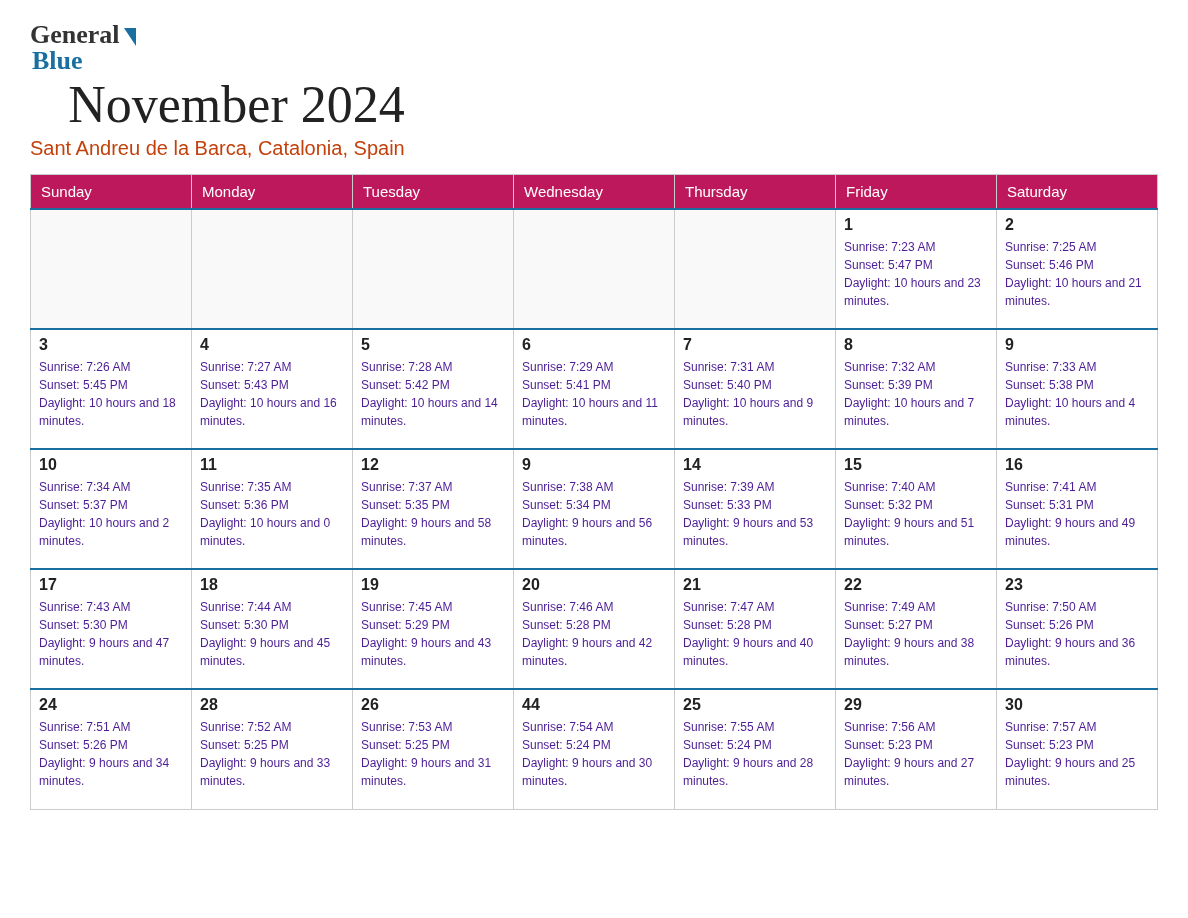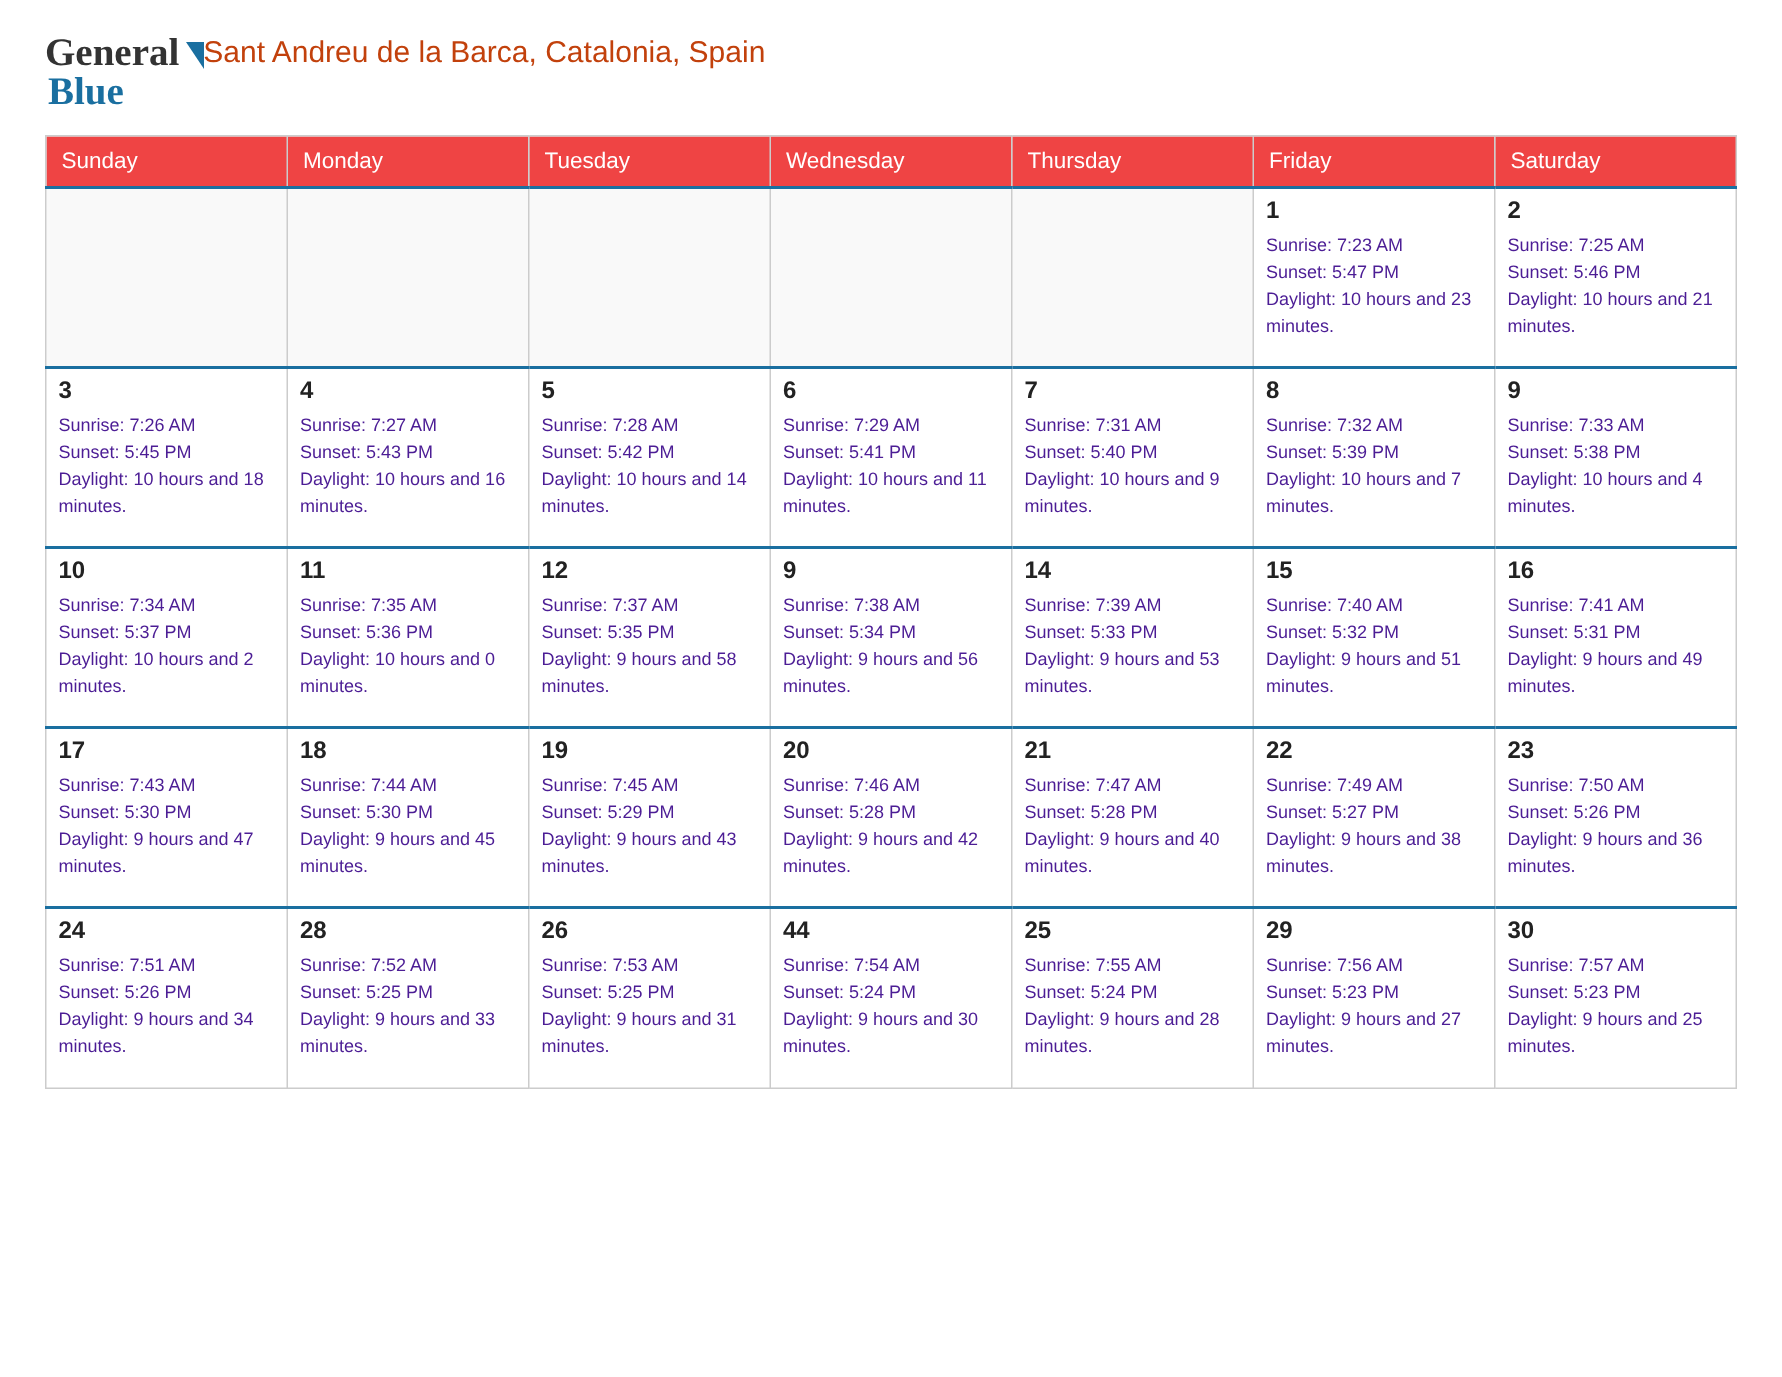--- a/index.html
+++ b/index.html
@@ -8,20 +8,21 @@
       background: #fff;
       padding: 20px 30px;
       width: 1188px;
       min-height: 918px;
     }
     .header {
       display: flex;
       justify-content: flex-start;
       align-items: flex-start;
       margin-bottom: 10px;
+      flex-direction: column;
     }
     .logo {
       display: flex;
       flex-direction: column;
       align-items: flex-start;
     }
     .logo-top {
       display: flex;
       align-items: center;
     }
@@ -62,21 +63,21 @@
       font-size: 20px;
       color: #c2410c;
       margin-top: 4px;
     }
     .calendar {
       width: 100%;
       border-collapse: collapse;
       margin-top: 14px;
     }
     .calendar th {
-      background: #ef4444;
+      background: #be185d;
       color: #fff;
       font-size: 15px;
       font-weight: normal;
       padding: 8px 10px;
       text-align: left;
       border: 1px solid #ccc;
     }
     .calendar td {
       border: 1px solid #ccc;
       vertical-align: top;
@@ -112,20 +113,21 @@
 
 <div class="header">
   <div class="logo">
     <div class="logo-top">
       <span class="logo-general">General</span>
       <div class="logo-arrow"></div>
     </div>
     <span class="logo-blue">Blue</span>
   </div>
   <div class="title-section">
+    <div class="month-title">November 2024</div>
     <div class="location">Sant Andreu de la Barca, Catalonia, Spain</div>
   </div>
 </div>
 
 <table class="calendar">
   <thead>
     <tr id="weekday-header">
     <th>Sunday</th>
         <th>Monday</th>
         <th>Tuesday</th>

